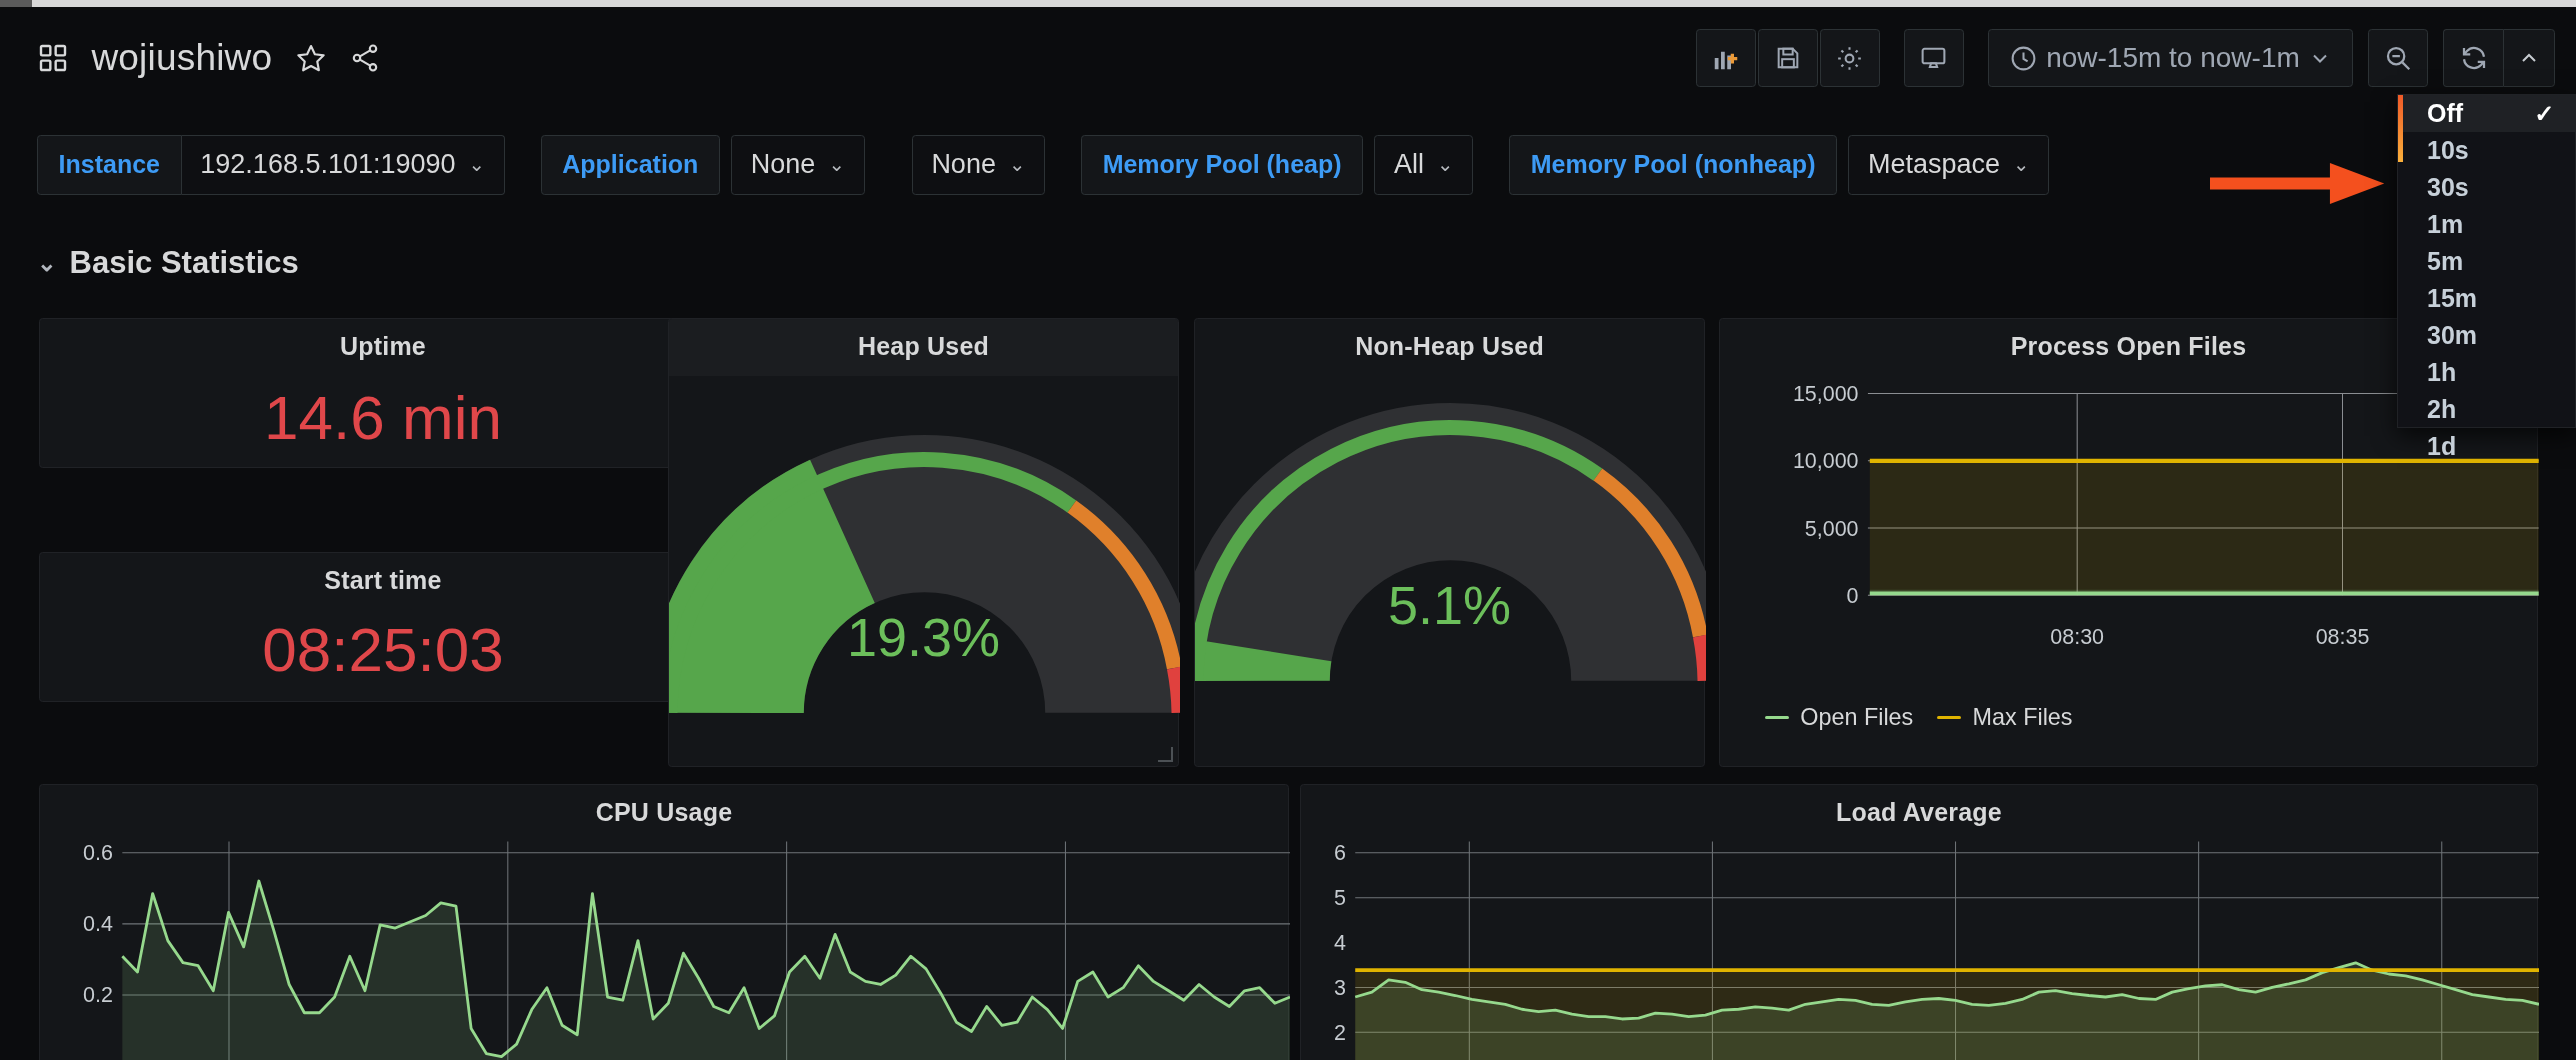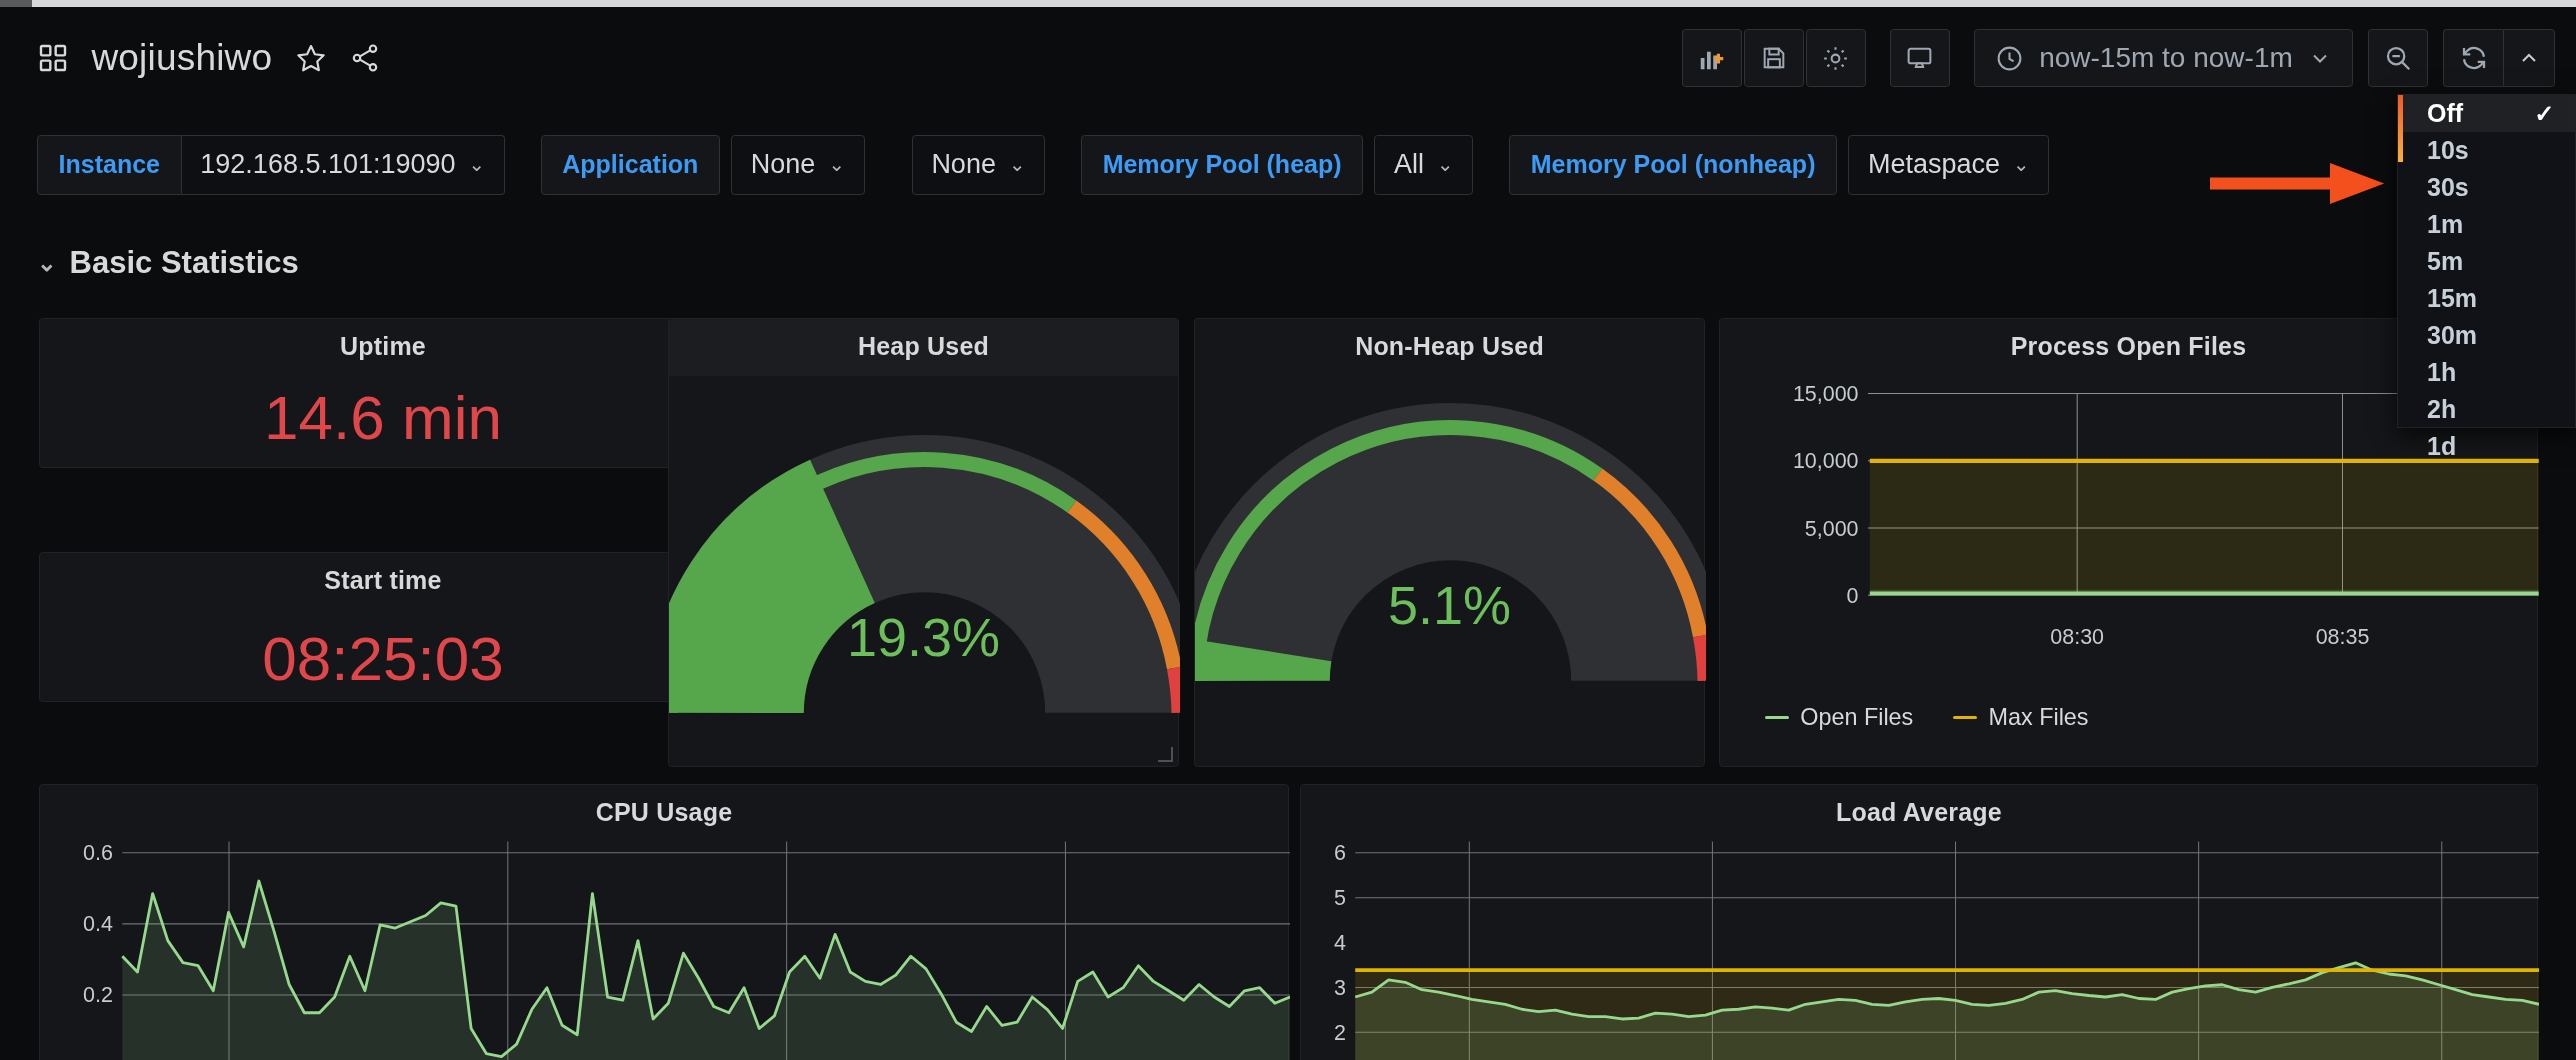--- a/index.html
+++ b/index.html
@@ -31,21 +31,21 @@
   }
   .tb-btn {
     width: 60px; height: 58px; border: 0.9px solid #2c3235; border-radius: 3.7px;
     background: #141619; display:flex; align-items:center; justify-content:center;
     margin-left: 0;
   }
   .tb-group { display:flex; gap:1.9px; }
   .tb-gap { width: 24px; }
   .time-picker {
     height: 58px; border: 0.9px solid #2c3235; border-radius: 3.7px; background: #141619;
-    display: flex; align-items: center; gap: 15px; padding: 0 20.6px; margin-left: 24px;
+    display: flex; align-items: center; gap: 8px; padding: 0 20.6px; margin-left: 24px;
   }
   .time-text { color: #9fa7b3; font-size: 28px; }
   .tb-btn2 {
     width: 60px; height: 58px; border: 0.9px solid #2c3235; border-radius: 3.7px;
     background: #141619; display:flex; align-items:center; justify-content:center;
     margin-left: 15px;
   }
   .refresh-group { display:flex; margin-left: 15px; }
   .refresh-btn {
     width: 60px; height: 58px; border: 0.9px solid #2c3235; border-right: none;
@@ -121,21 +121,21 @@
 
   
   .gauge-wrap { position: relative; width: 100%; height: 100%; }
   .gauge-value {
     position: absolute; width: 100%; text-align: center;
     font-size: 54px; color: #6cbf5b; font-weight: 400;
   }
 
   
   .axis-txt { fill: #c7ccd1; font-size: 23px; font-family: "Liberation Sans", sans-serif; }
-  .legend-row { display:flex; align-items:center; gap: 40px; padding-left: 28px; }
+  .legend-row { display:flex; align-items:center; gap: 24px; padding-left: 28px; }
   .legend-item { display:flex; align-items:center; gap: 11.2px; color:#d8d9da; font-size: 23.4px; }
   .legend-dash { width: 24px; height: 3.7px; border-radius: 1.9px; display:inline-block; }
 
   .resize-handle {
     position:absolute; right: 4.7px; bottom: 3.7px; width: 15px; height: 15px;
     border-right: 2.8px solid #4c5155; border-bottom: 2.8px solid #4c5155;
   }
 </style>
 </head>
 <body>
@@ -340,21 +340,21 @@
   <span>Basic Statistics</span>
 </div>
 
 <div class="panel" style="left:39px; top:318px; width:688px; height:150px;">
   <div class="panel-title">Uptime</div>
   <div class="stat-value" style="margin-top:20.6px;">14.6 min</div>
 </div>
 
 <div class="panel" style="left:39px; top:552px; width:688px; height:150px;">
   <div class="panel-title">Start time</div>
-  <div class="stat-value" style="margin-top:28px;">08:25:03</div>
+  <div class="stat-value" style="margin-top:19px;">08:25:03</div>
 </div>
 
 <div class="panel" style="left:668px; top:318px; width:511px; height:449px; background:#141619;">
   <div class="panel-title hdr">Heap Used</div>
   <div class="gauge-wrap">
     <svg width="511" height="393" viewBox="0 0 546 420" style="position:absolute;top:0;left:0;">
 
       <path d="M 60 360 A 213 213 0 1 1 486 360" fill="none" stroke="#2f3033" stroke-width="168"></path>
 
       <path d="M 60 360 A 213 213 0 0 1 185.3 166.0" fill="none" stroke="#56a64b" stroke-width="168"></path>

